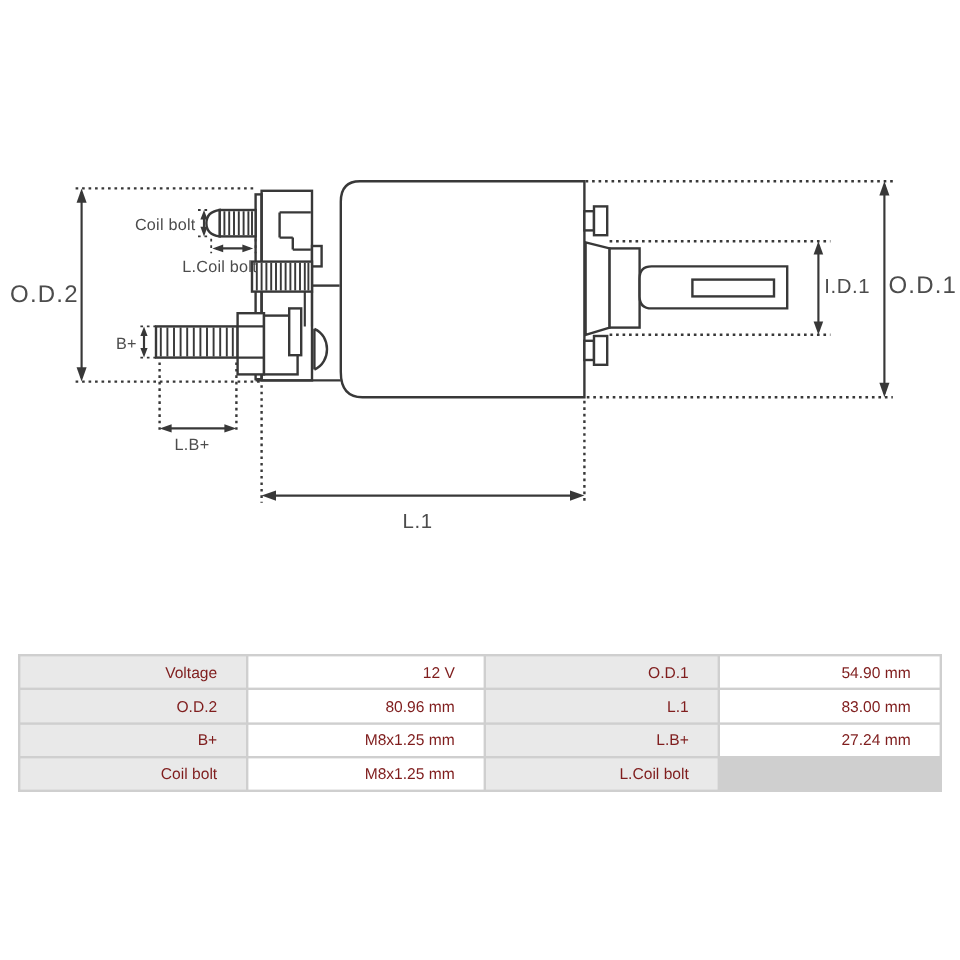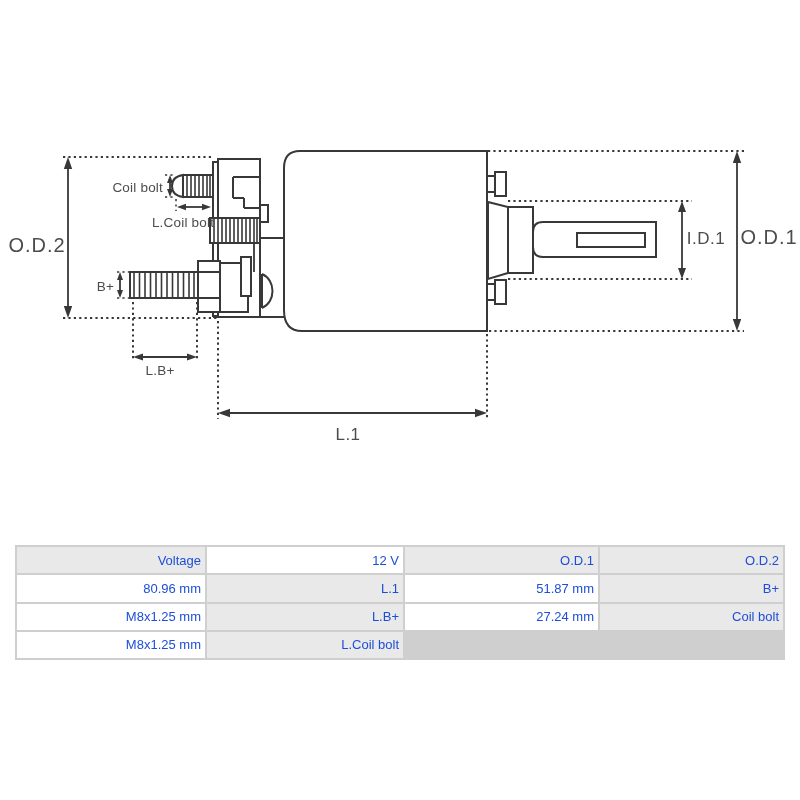--- a/index.html
+++ b/index.html
@@ -9,21 +9,21 @@
   .drawing{position:absolute;left:0;top:0;width:800px;height:540px;}
   svg text{fill:#4c4c4c;}
   .dim-label{font-size:20px;letter-spacing:1px;}
   .dim-label-md{font-size:17px;letter-spacing:0.5px;}
   .dim-label-sm{font-size:13.5px;letter-spacing:0.2px;}
   .spec-table{position:absolute;left:15px;top:545px;width:770px;height:115px;
               background:#cfcfcf;padding:2px;box-sizing:border-box;
               display:grid;grid-template-columns:188px 196px 193px 1fr;
               grid-auto-rows:1fr;gap:2px;}
   .cell{display:flex;align-items:center;justify-content:flex-end;
-        padding-right:4px;font-size:13px;color:#1d4ed8;overflow:hidden;}
+        padding-right:24px;font-size:13px;color:#7f1d1d;overflow:hidden;}
   .cell.label{background:#e9e9e9;}
   .cell.value{background:#ffffff;text-align:center;}
 </style>
 </head>
 <body>
 
 <div class="stage">
 
   <div class="drawing">
   <svg width="800" height="540" viewBox="0 0 800 540" xmlns="http://www.w3.org/2000/svg">
@@ -131,25 +131,26 @@
       <text class="dim-label-sm" x="163" y="192" text-anchor="end">Coil bolt</text>
       <text class="dim-label-sm" x="183" y="227" text-anchor="middle">L.Coil bolt</text>
     </g>
   </svg>
   </div>
 
   <div class="spec-table">
     <div class="cell label">Voltage</div>
     <div class="cell value">12 V</div>
     <div class="cell label">O.D.1</div>
+    <div class="cell value">54.90 mm</div>
 
     <div class="cell label">O.D.2</div>
     <div class="cell value">80.96 mm</div>
     <div class="cell label">L.1</div>
-    <div class="cell value">51.87 mm</div>
+    <div class="cell value">83.00 mm</div>
 
     <div class="cell label">B+</div>
     <div class="cell value">M8x1.25 mm</div>
     <div class="cell label">L.B+</div>
     <div class="cell value">27.24 mm</div>
 
     <div class="cell label">Coil bolt</div>
     <div class="cell value">M8x1.25 mm</div>
     <div class="cell label">L.Coil bolt</div>
   </div>

